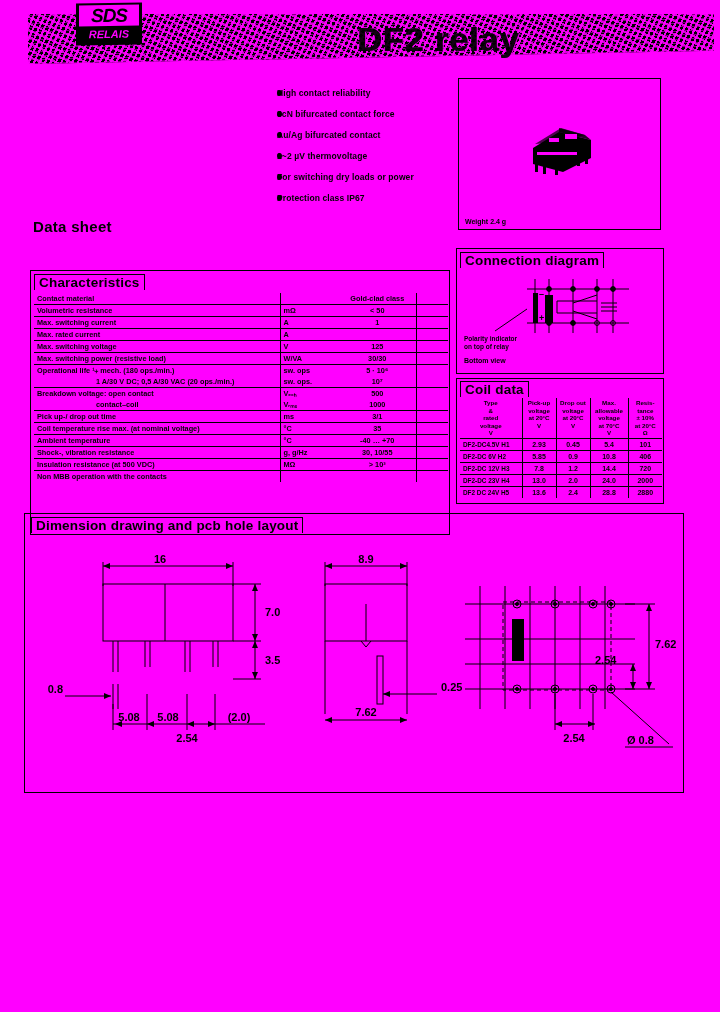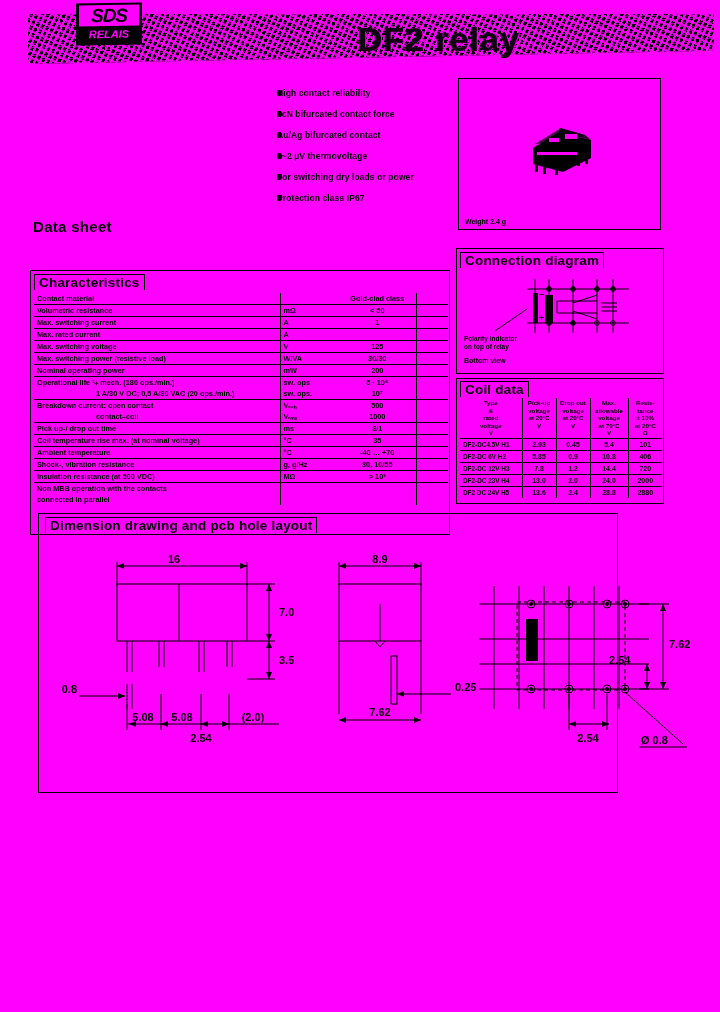--- a/index.html
+++ b/index.html
@@ -151,21 +151,21 @@
   table.coil td {
     border-bottom:1px solid #000; border-right:1px solid #000;
     line-height:9px; padding:1px 1px; font-size:7px;
   }
   table.coil th:last-child, table.coil td:last-child { border-right:none; }
   table.coil tr:last-child td { border-bottom:none; }
   table.coil td.type { text-align:left; padding-left:3px; font-size:6.4px; }
 
   
   .dim-block {
-    position:absolute; left:38px; top:513px; width:580px; height:280px;
+    position:absolute; left:24px; top:513px; width:660px; height:280px;
     border:1px solid #000;
   }
   .dim-title-wrap { position:absolute; left:6px; top:2px; }
   .dim-art { position:absolute; left:0; top:30px; width:660px; height:240px; }
 </style>
 </head>
 <body>
 
 <div class="page">
 
@@ -243,40 +243,34 @@
           <td class="unit">V</td>
           <td class="val">125</td>
           <td class="tail"></td>
         </tr>
         <tr>
           <td class="lbl">Max. switching power (resistive load)</td>
           <td class="unit">W/VA</td>
           <td class="val">30/30</td>
           <td class="tail"></td>
         </tr>
-        <tr>
-          <td class="lbl">Nominal operating power</td>
-          <td class="unit">mW</td>
-          <td class="val">200</td>
-          <td class="tail"></td>
-        </tr>
         <tr class="nb">
           <td class="lbl">Operational life ¹⧾ mech. (180 ops./min.)</td>
           <td class="unit">sw. ops</td>
           <td class="val">5 · 10⁶</td>
           <td class="tail"></td>
         </tr>
         <tr>
           <td class="lbl indent">1 A/30 V DC; 0,5 A/30 VAC (20 ops./min.)</td>
           <td class="unit">sw. ops.</td>
           <td class="val">10⁷</td>
           <td class="tail"></td>
         </tr>
         <tr class="nb">
-          <td class="lbl">Breakdown current: open contact</td>
+          <td class="lbl">Breakdown voltage: open contact</td>
           <td class="unit">Vₑₓₕ</td>
           <td class="val">500</td>
           <td class="tail"></td>
         </tr>
         <tr>
           <td class="lbl indent">contact–coil</td>
           <td class="unit">Vᵣₘₛ</td>
           <td class="val">1000</td>
           <td class="tail"></td>
         </tr>
@@ -305,26 +299,20 @@
           <td class="tail"></td>
         </tr>
         <tr>
           <td class="lbl">Insulation resistance (at 500 VDC)</td>
           <td class="unit">MΩ</td>
           <td class="val">&gt; 10³</td>
           <td class="tail"></td>
         </tr>
         <tr class="nb">
           <td class="lbl">Non MBB operation with the contacts</td>
-          <td class="unit"></td>
-          <td class="val"></td>
-          <td class="tail"></td>
-        </tr>
-        <tr class="nb">
-          <td class="lbl">connected in parallel</td>
           <td class="unit"></td>
           <td class="val"></td>
           <td class="tail"></td>
         </tr>
       </tbody>
     </table>
   </div>
 
   <div class="conn-block">
     <div class="conn-title-wrap">

